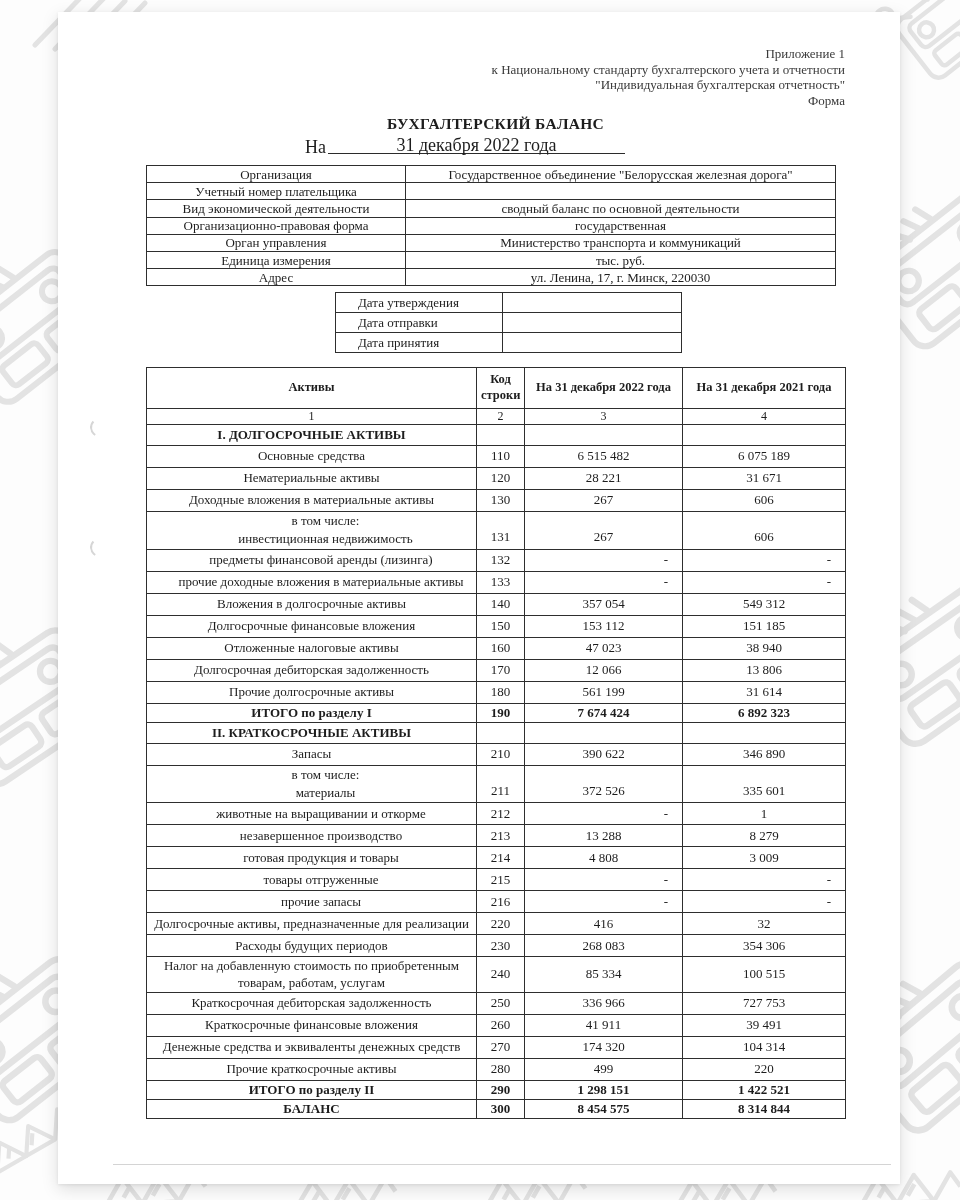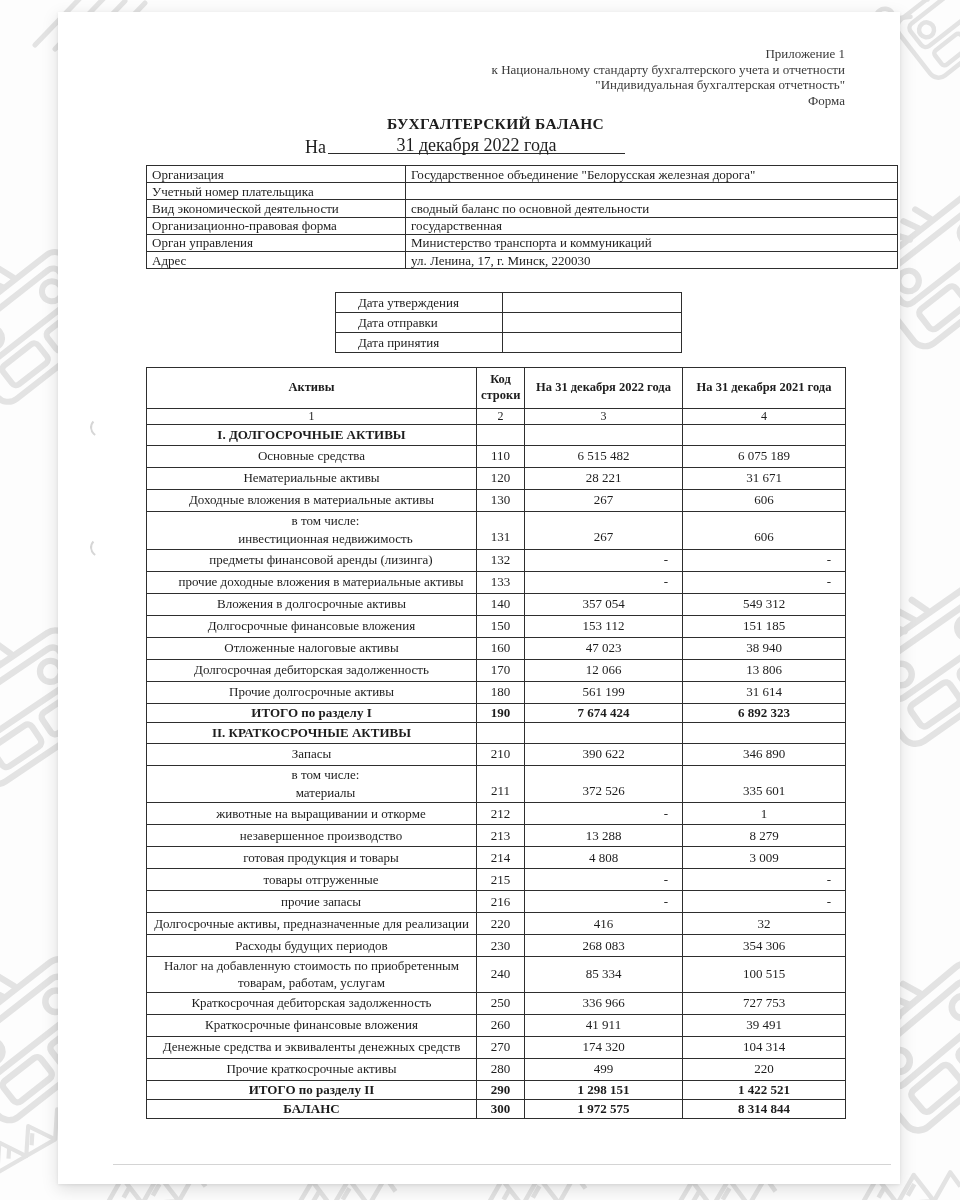--- a/index.html
+++ b/index.html
@@ -27,21 +27,21 @@
     font-weight:bold;font-size:15.5px;letter-spacing:.3px;
   }
   .date-line{position:absolute;left:88px;top:123px;width:699px;height:20px;font-size:18px;}
   .date-na{position:absolute;left:159px;top:2px;}
   .date-underline{
     position:absolute;left:182px;top:0;width:297px;height:18px;
     border-bottom:1.5px solid #2b2b2b;text-align:center;
   }
   
   table{border-collapse:collapse;}
-  .org-table{position:absolute;left:88px;top:153px;width:752px;table-layout:fixed;font-size:13px;}
+  .org-table{position:absolute;left:88px;top:153px;width:690px;table-layout:fixed;font-size:13px;text-align:center;}
   .org-table td{border:1.5px solid #2e2e2e;padding:0 5px;height:16.2px;line-height:15px;overflow:hidden;white-space:nowrap;}
   .org-table td.lbl{width:248px;}
   .dates-table{position:absolute;left:277px;top:280px;width:347px;table-layout:fixed;font-size:13px;}
   .dates-table td{border:1.5px solid #2e2e2e;padding:0 4px;height:19px;line-height:16px;}
   .dates-table td.lbl{width:140px;padding-left:22px;}
   
   .main-table{position:absolute;left:88px;top:355px;width:699px;table-layout:fixed;font-size:13px;}
   .main-table th,.main-table td{border:1.5px solid #2e2e2e;padding:1px 4px;line-height:1.25;}
   .main-table th{font-weight:bold;font-size:12.5px;text-align:center;height:36px;padding:2px 4px;}
   .main-table .colnum td{height:14px;text-align:center;font-size:12px;padding:0 4px;}
@@ -290,20 +290,24 @@
         </tr>
         <tr>
           <td class="lbl">Организационно-правовая форма</td>
           <td>государственная</td>
         </tr>
         <tr>
           <td class="lbl">Орган управления</td>
           <td>Министерство транспорта и коммуникаций</td>
         </tr>
         <tr>
+          <td class="lbl">Единица измерения</td>
+          <td>тыс. руб.</td>
+        </tr>
+        <tr>
           <td class="lbl">Адрес</td>
           <td>ул. Ленина, 17, г. Минск, 220030</td>
         </tr>
       </tbody>
   </table>
 
   <table class="dates-table">
     <tbody id="dates-body">
         <tr>
           <td class="lbl">Дата утверждения</td>
@@ -518,21 +522,21 @@
         </tr>
         <tr class="total">
           <td class="label">ИТОГО по разделу II</td>
           <td class="code">290</td>
           <td class="val">1 298 151</td>
           <td class="val">1 422 521</td>
         </tr>
         <tr class="total">
           <td class="label">БАЛАНС</td>
           <td class="code">300</td>
-          <td class="val">1 972 575</td>
+          <td class="val">8 454 575</td>
           <td class="val">8 314 844</td>
         </tr>
       </tbody>
   </table>
 
   <div class="scan-line"></div>
   <div class="arc" style="left:32px;top:404px;"></div>
   <div class="arc" style="left:32px;top:524px;"></div>
 </div>
 

